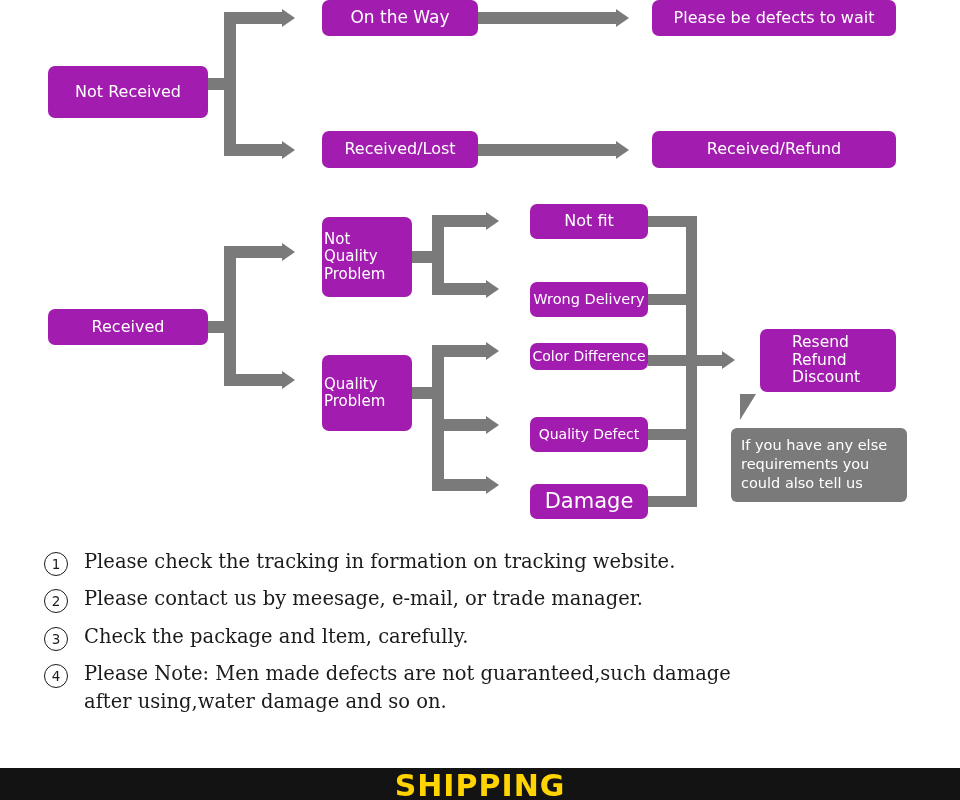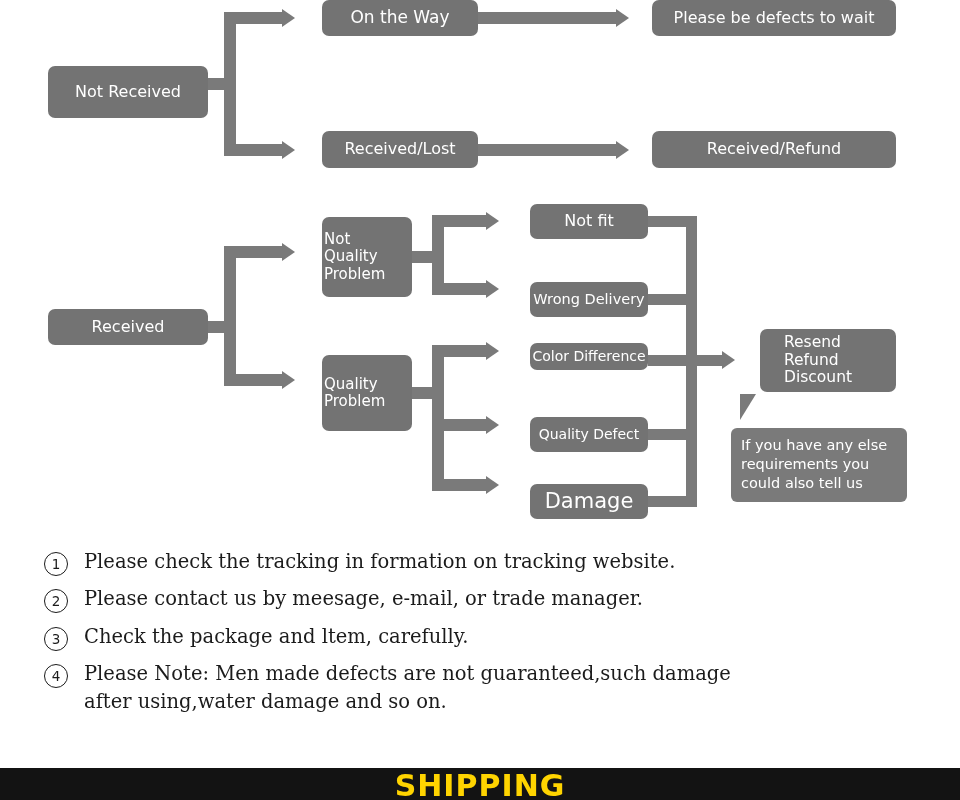--- a/index.html
+++ b/index.html
@@ -17,21 +17,21 @@
 
   #stage {
     position: absolute;
     left: 0; top: 0;
     width: 960px;
     height: 800px;
   }
 
   .node {
     position: absolute;
-    background: #737373;
+    background: #a21caf;
     color: #ffffff;
     border-radius: 7px;
     display: flex;
     align-items: center;
     justify-content: center;
     text-align: center;
     box-sizing: border-box;
     line-height: 1.15;
     font-family: "DejaVu Sans", sans-serif;
   }
@@ -210,21 +210,21 @@
   <div class="conn" style="left:648px; top:216px; width:48px; height:11px;"></div>
   <div class="conn" style="left:648px; top:294px; width:48px; height:11px;"></div>
   <div class="conn" style="left:648px; top:355px; width:48px; height:11px;"></div>
   <div class="conn" style="left:648px; top:429px; width:48px; height:11px;"></div>
   <div class="conn" style="left:648px; top:496px; width:48px; height:11px;"></div>
   <div class="conn" style="left:686px; top:216px; width:11px; height:291px;"></div>
 
   <div class="conn" style="left:697px; top:355px; width:28px; height:11px;"></div>
   <div class="arrow" style="left:722px; top:351px;"></div>
 
-  <div class="node left-align" style="left:760px; top:329px; width:136px; height:63px; font-size:15.5px; white-space:pre-line; padding-left:24px;">Resend
+  <div class="node left-align" style="left:760px; top:329px; width:136px; height:63px; font-size:15.5px; white-space:pre-line; padding-left:32px;">Resend
 Refund
 Discount</div>
 
   <div class="callout-tail" style="left:740px; top:394px;"></div>
   <div class="callout" style="left:731px; top:428px; width:176px; height:74px;">If you have any else requirements you could also tell us</div>
 
 </div>
 
 <div class="notes">
   <div class="note-row">

